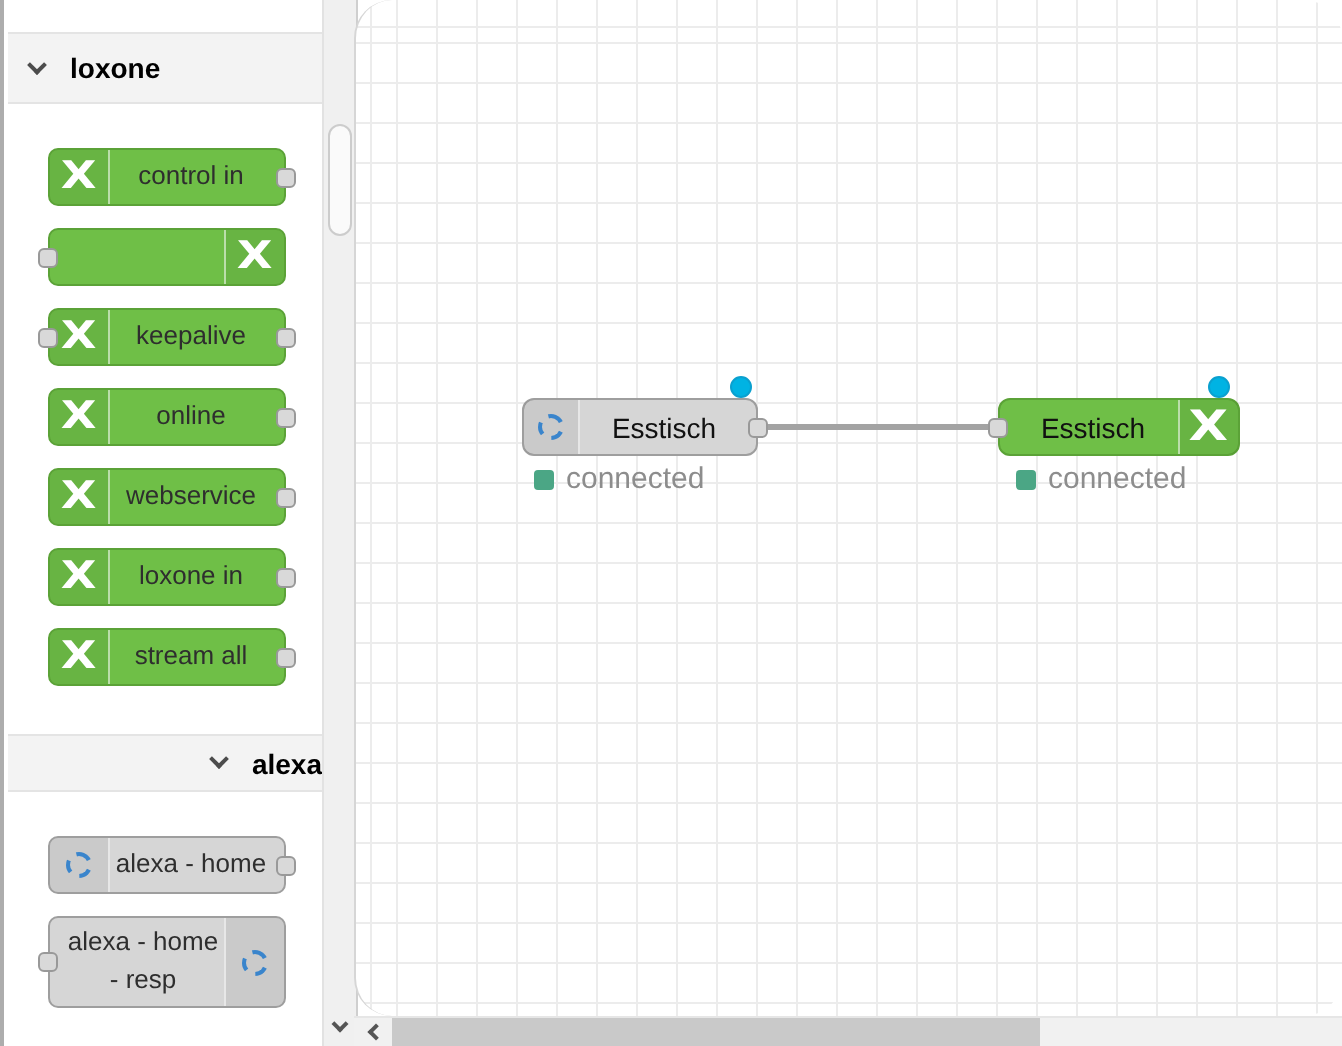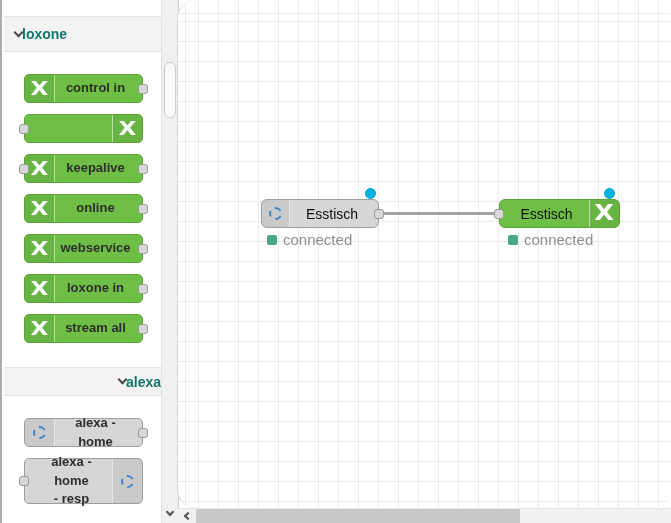--- a/index.html
+++ b/index.html
@@ -9,35 +9,35 @@
   .app { position:absolute; left:0; top:0; width:671px; height:523px; }
 
   
   .palette { position:absolute; left:0; top:0; width:177px; height:523px; background:#fff; border-left:2px solid #adadad; }
   .partial-row { position:absolute; left:2px; top:0; width:157px; height:15px; background:#fff; }
 
   .cat-header { position:absolute; left:2px; width:157px; background:#f3f3f3; border-top:1px solid #e4e4e4; border-bottom:1px solid #e4e4e4; display:flex; align-items:center; cursor:pointer; }
   .cat-header.loxone { top:16px; height:36px; }
   .cat-header.alexa  { top:367px; height:29px;justify-content:flex-end; }
   .chev { width:7px; height:7px; border-right:2px solid #4c4c4c; border-bottom:2px solid #4c4c4c; transform:rotate(45deg); margin-left:11px; margin-top:-4px; flex:none; }
-  .cat-label { font-size:14px; font-weight:bold; color:#0f766e; }
+  .cat-label { margin-left:13px; font-size:14px; font-weight:bold; color:#000000; }
 
   .pnode { position:absolute; left:22px; width:119px; height:29px; border-radius:5px; cursor:grab; }
   .pnode.green { background:#6fbf47; border:1px solid #5ba237; }
   .pnode.gray  { background:#d6d6d6; border:1px solid #9e9e9e; }
   .t74{top:74px}.t114{top:114px}.t154{top:154px}.t194{top:194px}.t234{top:234px}.t274{top:274px}.t314{top:314px}
   .t418{top:418px}.t458{top:458px; height:46px;}
 
   .icon-region { position:absolute; top:0; bottom:0; width:30px; background:rgba(0,0,0,0.055); display:flex; align-items:center; justify-content:center; }
   .icon-left  { left:0;  border-right:1px solid rgba(255,255,255,0.55); border-radius:4px 0 0 4px; }
   .icon-right { right:0; border-left:1px solid rgba(255,255,255,0.55); border-radius:0 4px 4px 0; }
   .xglyph { color:#fff; font-weight:bold; font-size:19px; font-family:"DejaVu Sans",sans-serif; transform:scaleX(1.22); line-height:1; }
   .alexa-ring { width:13px; height:13px; border:2px dashed #3a85cc; border-radius:50%; }
 
-  .pnode-label { position:absolute; top:0; bottom:0; display:flex; align-items:center; justify-content:center; font-size:13px; color:#2e2e2e; text-align:center; white-space:pre-line; line-height:1.45;font-weight:bold; }
+  .pnode-label { position:absolute; top:0; bottom:0; display:flex; align-items:center; justify-content:center; font-size:13px; color:#2e2e2e; text-align:center; white-space:pre-line; line-height:1.45; }
   .lab-after-icon  { left:32px; right:8px; }
   .lab-before-icon { left:8px; right:32px; }
 
   .port { position:absolute; width:10px; height:10px; background:#d9d9d9; border:1px solid #999; border-radius:3px; top:50%; transform:translateY(-50%); cursor:crosshair; z-index:3; }
   .port-left { left:-6px; } .port-right { right:-6px; }
 
   
   .vstrip { position:absolute; left:159px; top:0; width:18px; height:523px; background:#f0f0f0; border-left:1px solid #e2e2e2; border-right:1px solid #cfcfcf; }
   .vthumb { position:absolute; left:2px; right:2px; top:62px; height:56px; background:#fafafa; border:1px solid #ccc; border-radius:7px; }
   .vdown { position:absolute; left:0; right:0; bottom:2px; height:16px; display:flex; align-items:center; justify-content:center; cursor:pointer; }

